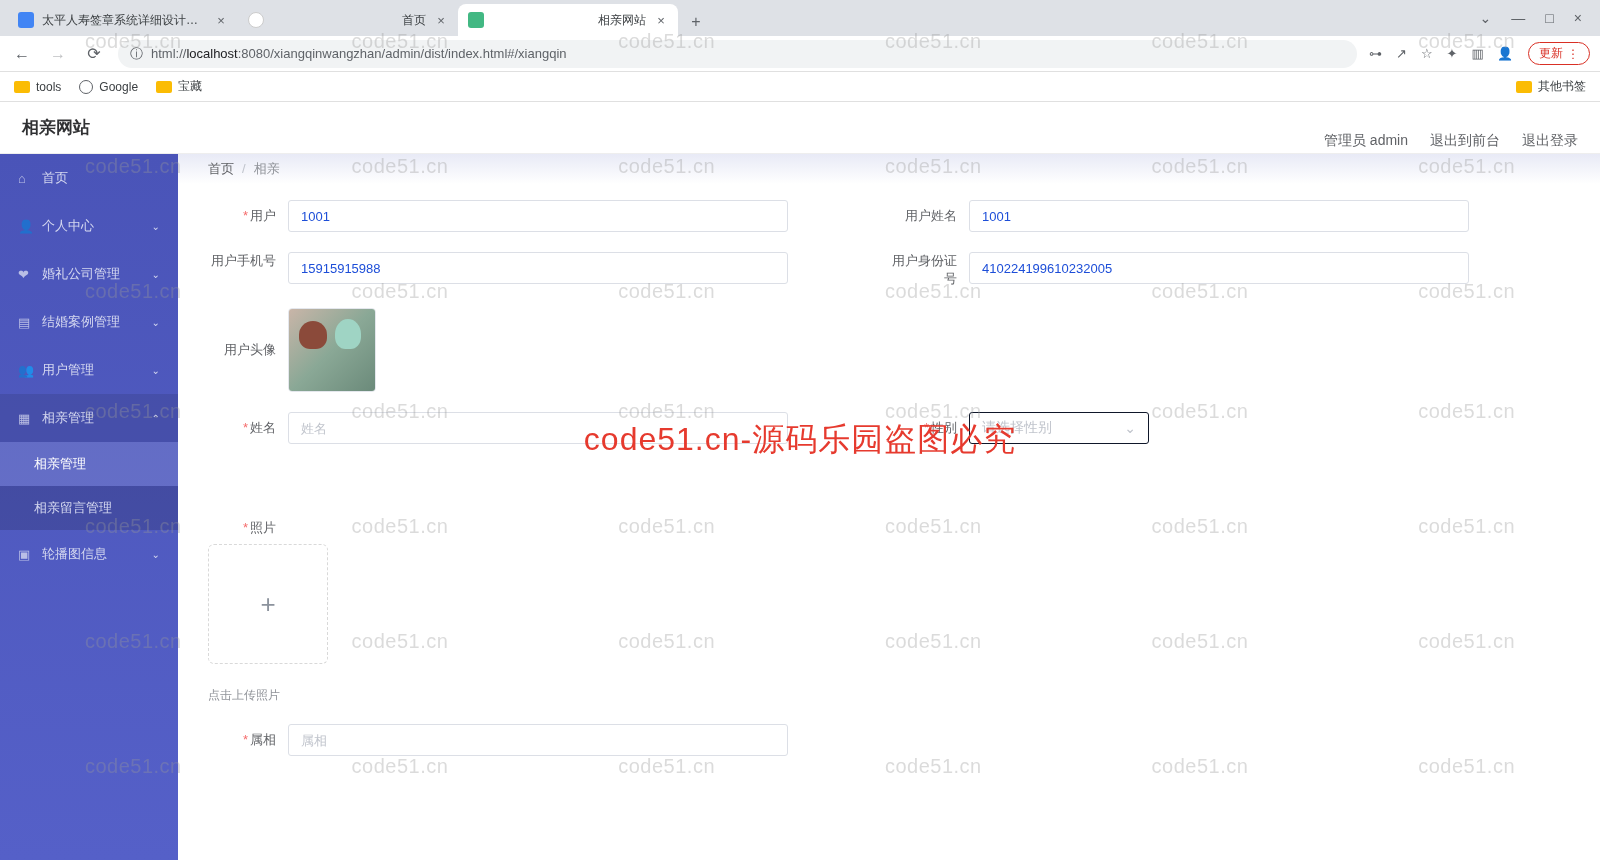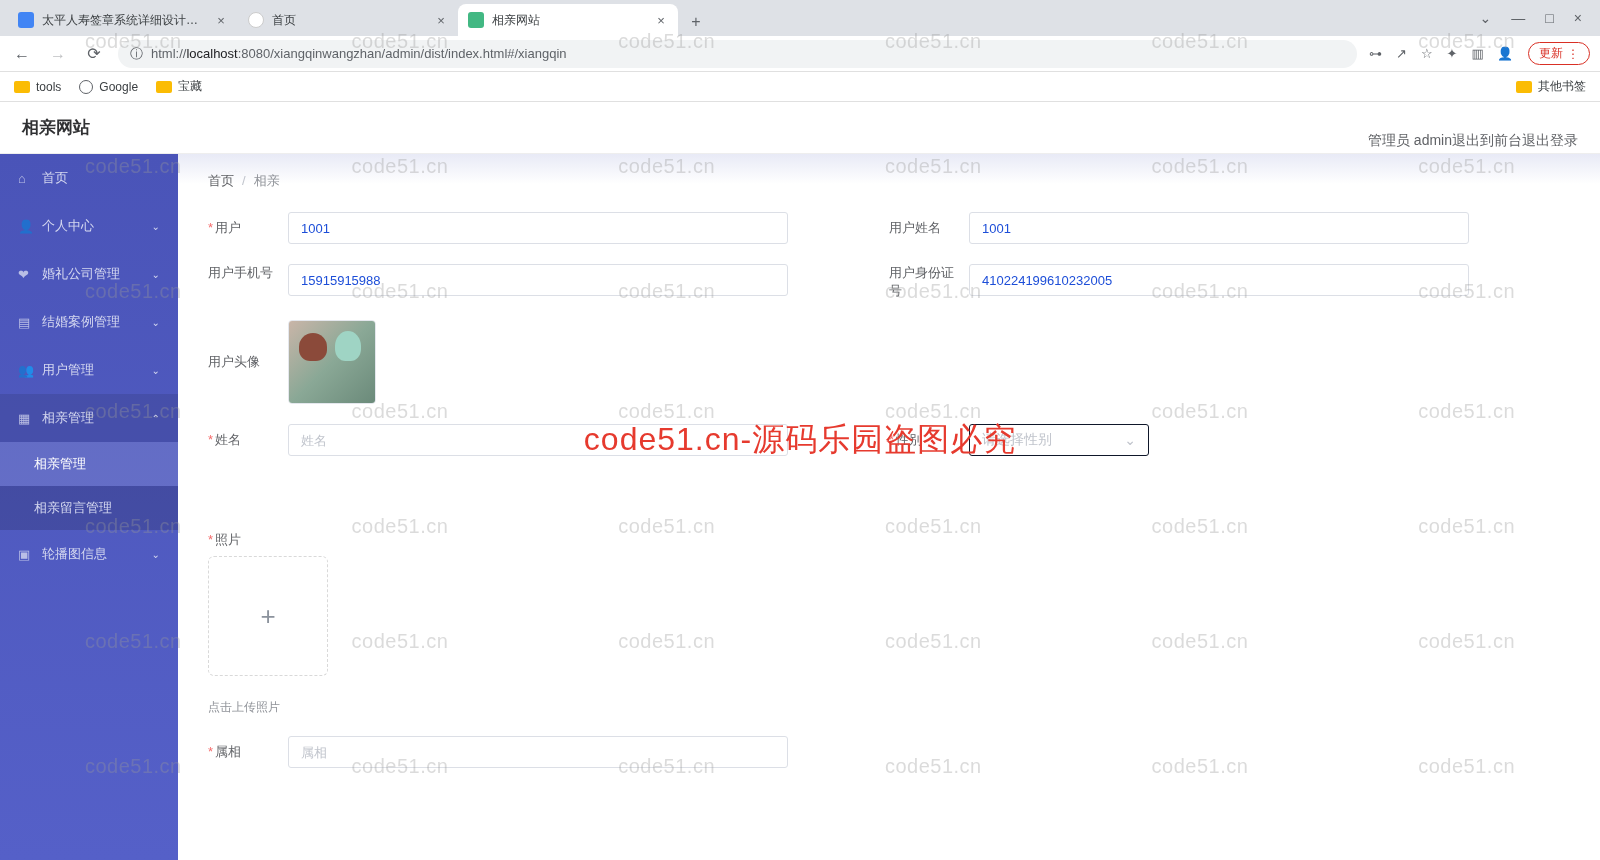--- a/index.html
+++ b/index.html
@@ -3,21 +3,21 @@
 <meta charset="utf-8">
 <style>
 * { margin:0; padding:0; box-sizing:border-box; }
 body { font-family:"Microsoft YaHei","PingFang SC",Arial,sans-serif; font-size:13px; color:#333; background:#fff; width:1600px; height:860px; overflow:hidden; position:relative; }
 
 
 .chrome-tabs { height:36px; background:#dee1e6; display:flex; align-items:flex-end; padding-left:8px; }
 .chrome-tab { height:32px; min-width:220px; max-width:230px; background:#dee1e6; display:flex; align-items:center; padding:0 10px; border-top-left-radius:8px; border-top-right-radius:8px; font-size:12px; color:#3c4043; gap:8px; position:relative; }
 .chrome-tab.active { background:#fff; }
 .chrome-tab .favicon { width:16px; height:16px; border-radius:3px; flex:0 0 16px; }
-.chrome-tab .tab-title { flex:1; white-space:nowrap; overflow:hidden; text-overflow:ellipsis; }
+.chrome-tab .tab-title { flex:1; white-space:nowrap; overflow:hidden; text-overflow:ellipsis;text-align:right; }
 .chrome-tab .tab-close { width:14px; height:14px; display:flex; align-items:center; justify-content:center; color:#5f6368; font-size:13px; cursor:pointer; }
 .new-tab { width:28px; height:28px; display:flex; align-items:center; justify-content:center; color:#5f6368; font-size:16px; cursor:pointer; margin-left:4px; }
 .win-controls { position:absolute; right:0; top:0; height:36px; display:flex; align-items:center; gap:20px; padding:0 18px; color:#5f6368; }
 .win-controls span { cursor:pointer; font-size:14px; }
 
 .chrome-toolbar { height:36px; background:#fff; border-bottom:1px solid #e0e0e0; display:flex; align-items:center; padding:0 10px; gap:12px; }
 .tb-btn { width:24px; height:24px; display:flex; align-items:center; justify-content:center; color:#5f6368; cursor:pointer; font-size:16px; }
 .omnibox { flex:1; height:28px; background:#f1f3f4; border-radius:14px; display:flex; align-items:center; padding:0 12px; gap:8px; color:#5f6368; font-size:13px; }
 .omnibox .url strong { color:#202124; font-weight:normal; }
 .tb-right { display:flex; align-items:center; gap:14px; color:#5f6368; }
@@ -25,42 +25,42 @@
 
 .bookmarks { height:30px; background:#fff; border-bottom:1px solid #e0e0e0; display:flex; align-items:center; padding:0 14px; gap:18px; font-size:12px; color:#3c4043; }
 .bm-item { display:flex; align-items:center; gap:6px; cursor:pointer; }
 .bm-folder { width:16px; height:12px; background:#fbbc04; border-radius:2px; }
 .bm-globe { width:14px; height:14px; border:1.5px solid #5f6368; border-radius:50%; }
 .bm-right { margin-left:auto; display:flex; align-items:center; gap:6px; }
 
 
 .app-header { height:52px; background:#fff; display:flex; align-items:center; padding:0 22px; border-bottom:1px solid #eee; }
 .app-title { font-size:17px; font-weight:600; color:#303133; }
-.header-right { margin-left:auto; display:flex; align-items:center; font-size:14px; color:#606266;margin-top:26px; }
+.header-right { margin-left:auto; display:flex; align-items:center; gap:22px; font-size:14px; color:#606266;margin-top:26px; }
 .header-right span { cursor:pointer; }
 
 
 .main { display:flex; height:calc(860px - 36px - 36px - 30px - 52px); }
 .sidebar { width:178px; background:linear-gradient(180deg,#4a54b8 0%,#5560c8 100%); color:#d5d8f0; overflow-y:auto; flex-shrink:0; }
 .side-item { height:48px; display:flex; align-items:center; padding:0 18px; font-size:13px; cursor:pointer; gap:10px; position:relative; }
 .side-item .caret { margin-left:auto; font-size:10px; }
 .side-item.expanded { background:rgba(0,0,0,0.1); }
 .side-sub { height:44px; display:flex; align-items:center; padding-left:34px; font-size:13px; cursor:pointer; background:rgba(0,0,0,0.15); }
 .side-sub.active { background:rgba(255,255,255,0.12); color:#fff; }
 .side-icon { width:14px; height:14px; display:inline-block; opacity:0.8; }
 
-.content { flex:1; background:linear-gradient(180deg,#e8eaf6 0%,#fff 30px); padding:18px 30px; overflow-y:auto; position:relative; }
+.content { flex:1; background:linear-gradient(180deg,#e8eaf6 0%,#fff 30px); padding:6px 30px; overflow-y:auto; position:relative; }
 .breadcrumb { font-size:13px; color:#909399; margin-bottom:22px; }
 .breadcrumb .sep { margin:0 8px; color:#c0c4cc; }
 .breadcrumb a { color:#606266; text-decoration:none; }
 
 .form { background:#fff; }
 .form-row { display:flex; margin-bottom:20px; }
 .form-col { width:50%; display:flex; align-items:flex-start; }
-.form-label { width:80px; text-align:left; padding-right:12px; font-size:13px; color:#606266; line-height:32px; flex-shrink:0; }
+.form-label { width:80px; text-align:right; padding-right:12px; font-size:13px; color:#606266; line-height:32px; flex-shrink:0; }
 .form-label .req { color:#f56c6c; margin-right:2px; }
 .form-input { width:500px; height:32px; border:1px solid #dcdfe6; border-radius:3px; padding:0 12px; font-size:13px; color:#1d4ed8; outline:none; }
 .form-input::placeholder { color:#c0c4cc; }
 .form-select { width:180px; height:32px; border:1px solid #0f172a; border-radius:3px; padding:0 12px; font-size:14px; color:#c0c4cc; display:flex; align-items:center; justify-content:space-between; cursor:pointer; }
 
 .avatar-box { width:88px; height:84px; border:1px solid #e4e7ed; border-radius:4px; display:flex; align-items:center; justify-content:center; overflow:hidden; }
 .avatar-img { width:100%; height:100%; background:linear-gradient(135deg,#c9b5a8 0%,#8aa896 50%,#6b8a7a 100%); position:relative; }
 .avatar-img::before { content:""; position:absolute; left:10px; top:12px; width:28px; height:28px; background:#8b4a3a; border-radius:50% 50% 40% 40%; }
 .avatar-img::after { content:""; position:absolute; right:14px; top:10px; width:26px; height:30px; background:#9fd4c4; border-radius:50% 50% 40% 40%; }
 

